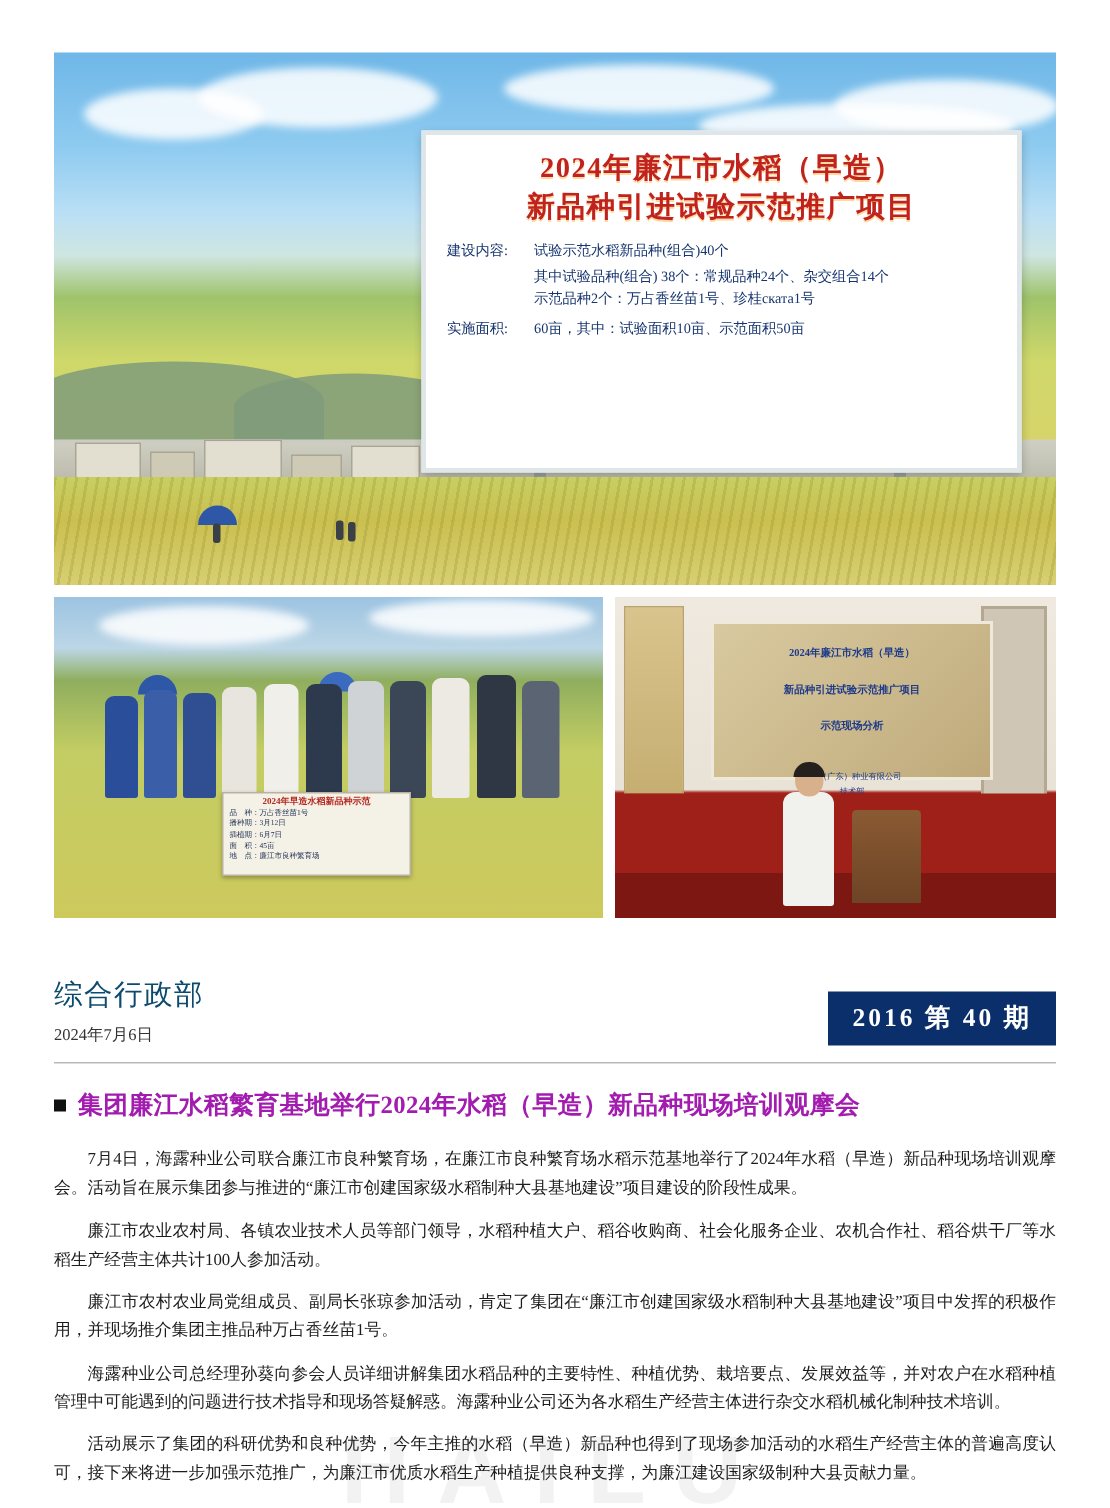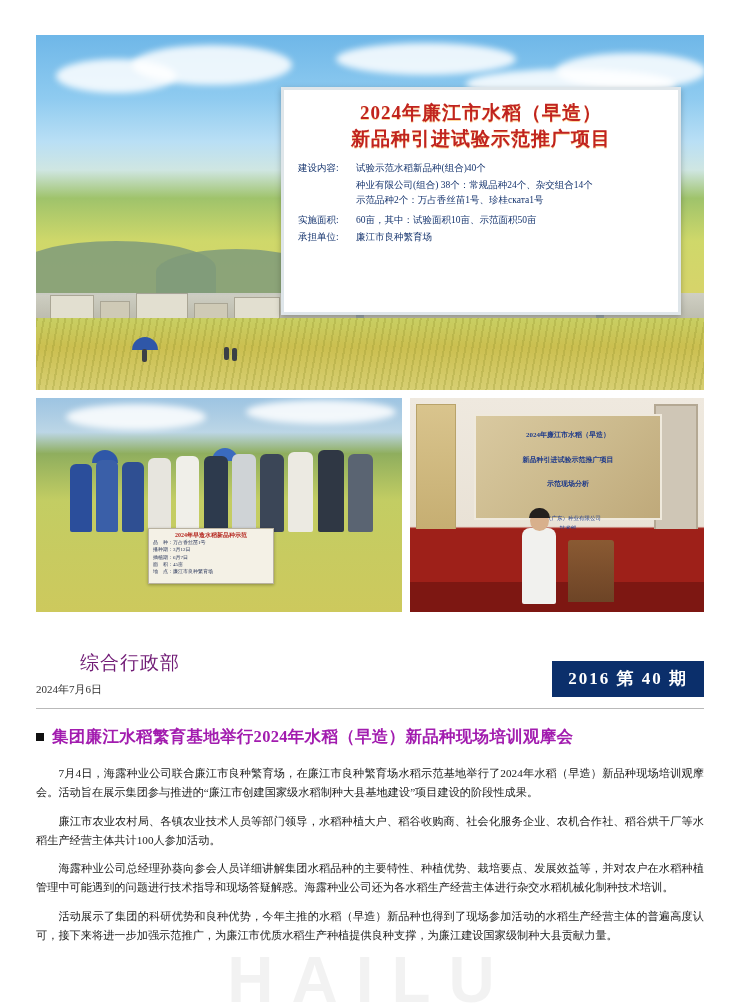--- a/index.html
+++ b/index.html
@@ -219,23 +219,22 @@
     left: 36px;
     top: 650px;
     width: 668px;
     display: flex;
     align-items: flex-end;
     justify-content: space-between;
   }
   .dept {
     font-family: "Liberation Serif", serif;
     font-size: 19px;
-    color: #701a75;
+    color: #0c4a6e;
     letter-spacing: 1px;
-    margin-left: 44px;
   }
   .dept-date {
     margin-top: 6px;
     font-family: "Liberation Serif", serif;
     font-size: 11px;
     color: #333;
   }
   .issue-badge {
     background: #0b2f6b;
     color: #ffffff;
@@ -333,29 +332,25 @@
       <div class="bb-stand-l"></div>
       <div class="bb-stand-r"></div>
       <div class="billboard">
         <div class="bb-title">2024年廉江市水稻（早造）</div>
         <div class="bb-title">新品种引进试验示范推广项目</div>
         <div class="bb-body">
           <div class="bb-row">
             <div class="bb-key">建设内容:</div>
             <div class="bb-val">试验示范水稻新品种(组合)40个</div>
           </div>
-          <div class="bb-sub">种业有限公司(组合) 38个：常规品种24个、杂交组合14个</div>
+          <div class="bb-sub">其中试验品种(组合) 38个：常规品种24个、杂交组合14个</div>
           <div class="bb-sub">示范品种2个：万占香丝苗1号、珍桂ската1号</div>
           <div class="bb-row" style="margin-top:6px;">
             <div class="bb-key">实施面积:</div>
             <div class="bb-val">60亩，其中：试验面积10亩、示范面积50亩</div>
-          </div>
-          <div class="bb-row">
-            <div class="bb-key">承担单位:</div>
-            <div class="bb-val">廉江市良种繁育场</div>
           </div>
         </div>
       </div>
 
       <div class="field"></div>
       <div class="umbrella" style="left:96px; top:302px;"></div>
       <div class="person" style="left:106px; top:314px;"></div>
       <div class="person" style="left:188px; top:312px;"></div>
       <div class="person" style="left:196px; top:313px;"></div>
     </div>
@@ -420,20 +415,21 @@
   <div class="rule"></div>
 
   <div class="article">
     <div class="headline">
       <span class="bullet"></span>
       <span>集团廉江水稻繁育基地举行2024年水稻（早造）新品种现场培训观摩会</span>
     </div>
     <div class="body-text">
       <p>7月4日，海露种业公司联合廉江市良种繁育场，在廉江市良种繁育场水稻示范基地举行了2024年水稻（早造）新品种现场培训观摩会。活动旨在展示集团参与推进的“廉江市创建国家级水稻制种大县基地建设”项目建设的阶段性成果。</p>
       <p>廉江市农业农村局、各镇农业技术人员等部门领导，水稻种植大户、稻谷收购商、社会化服务企业、农机合作社、稻谷烘干厂等水稻生产经营主体共计100人参加活动。</p>
+      <p>廉江市农村农业局党组成员、副局长张琼参加活动，肯定了集团在“廉江市创建国家级水稻制种大县基地建设”项目中发挥的积极作用，并现场推介集团主推品种万占香丝苗1号。</p>
       <p>海露种业公司总经理孙葵向参会人员详细讲解集团水稻品种的主要特性、种植优势、栽培要点、发展效益等，并对农户在水稻种植管理中可能遇到的问题进行技术指导和现场答疑解惑。海露种业公司还为各水稻生产经营主体进行杂交水稻机械化制种技术培训。</p>
       <p>活动展示了集团的科研优势和良种优势，今年主推的水稻（早造）新品种也得到了现场参加活动的水稻生产经营主体的普遍高度认可，接下来将进一步加强示范推广，为廉江市优质水稻生产种植提供良种支撑，为廉江建设国家级制种大县贡献力量。</p>
     </div>
   </div>
 
   <div class="watermark">HAILU</div>
 
 </div>
 
 </body></html>

